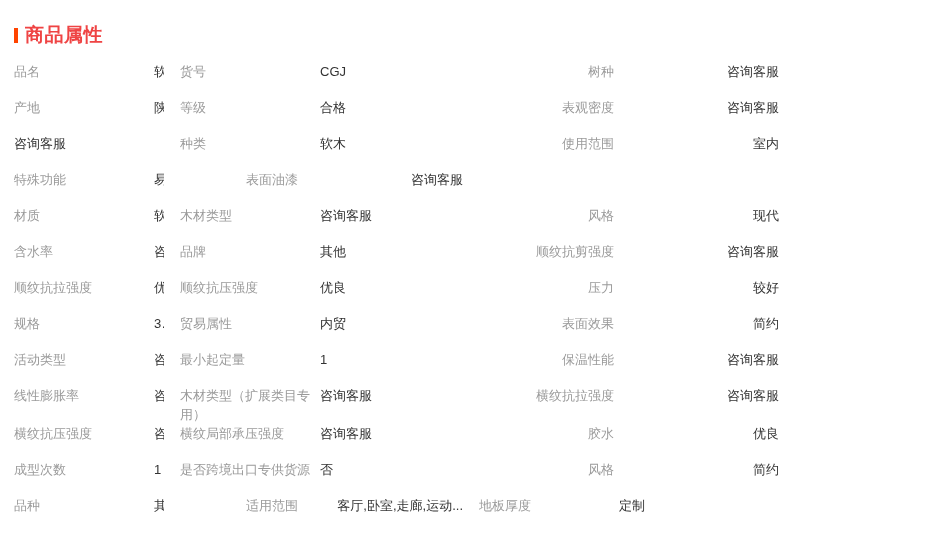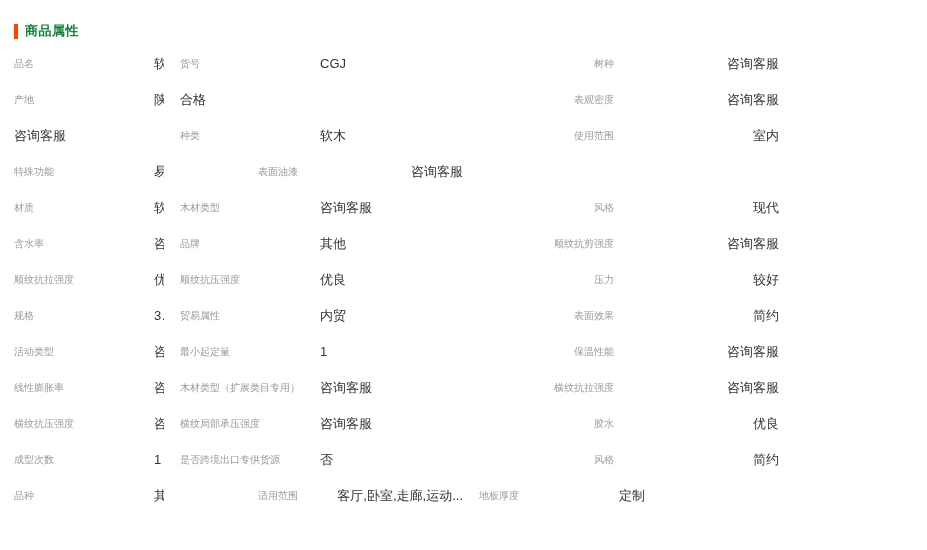--- a/index.html
+++ b/index.html
@@ -28,23 +28,23 @@
     padding: 22px 0 14px 14px;
   }
   .title-bar {
     width: 4px;
     height: 15px;
     background: #ff4400;
     margin-right: 7px;
     flex: 0 0 auto;
   }
   .title-text {
-    font-size: 13px;
+    font-size: 19px;
     font-weight: bold;
-    color: #15803d;
+    color: #ef4444;
     letter-spacing: 0.5px;
   }
   .attr-grid {
     padding: 0 6px 0 14px;
   }
   .attr-row {
     display: flex;
     width: 100%;
   }
   .attr-cell {
@@ -55,21 +55,21 @@
     padding-top: 0;
   }
   .attr-cell.c0 { width: 150px; }
   .attr-cell.c1 { width: 300px; margin-left: 16px; }
   .attr-cell.c2 { width: 299px; text-align: right; }
 
   .attr-key {
     width: 140px;
     flex: 0 0 140px;
     color: #9a9a9a;
-    font-size: 10px;
+    font-size: 13px;
     line-height: 19px;
     padding-right: 6px;
     box-sizing: border-box;
     word-break: break-all;
   }
   .attr-val {
     flex: 1 1 auto;
     color: #333333;
     font-size: 13px;
     line-height: 19px;
@@ -107,20 +107,21 @@
         <span class="attr-val">咨询客服</span>
       </div>
     </div>
 
     <div class="attr-row">
       <div class="attr-cell c0">
         <span class="attr-key">产地</span>
         <span class="attr-val">陕西</span>
       </div>
       <div class="attr-cell c1">
+        <span class="attr-key">等级</span>
         <span class="attr-val">合格</span>
       </div>
       <div class="attr-cell c2">
         <span class="attr-key">表观密度</span>
         <span class="attr-val">咨询客服</span>
       </div>
     </div>
 
     <div class="attr-row">
       <div class="attr-cell c0">

